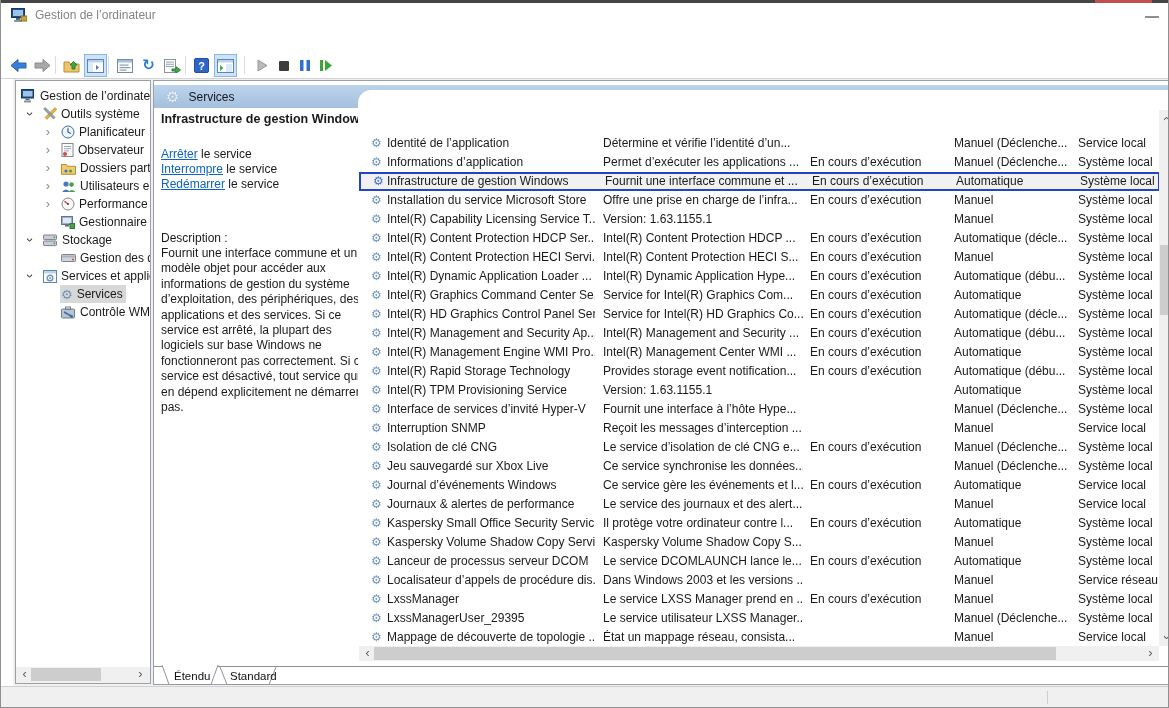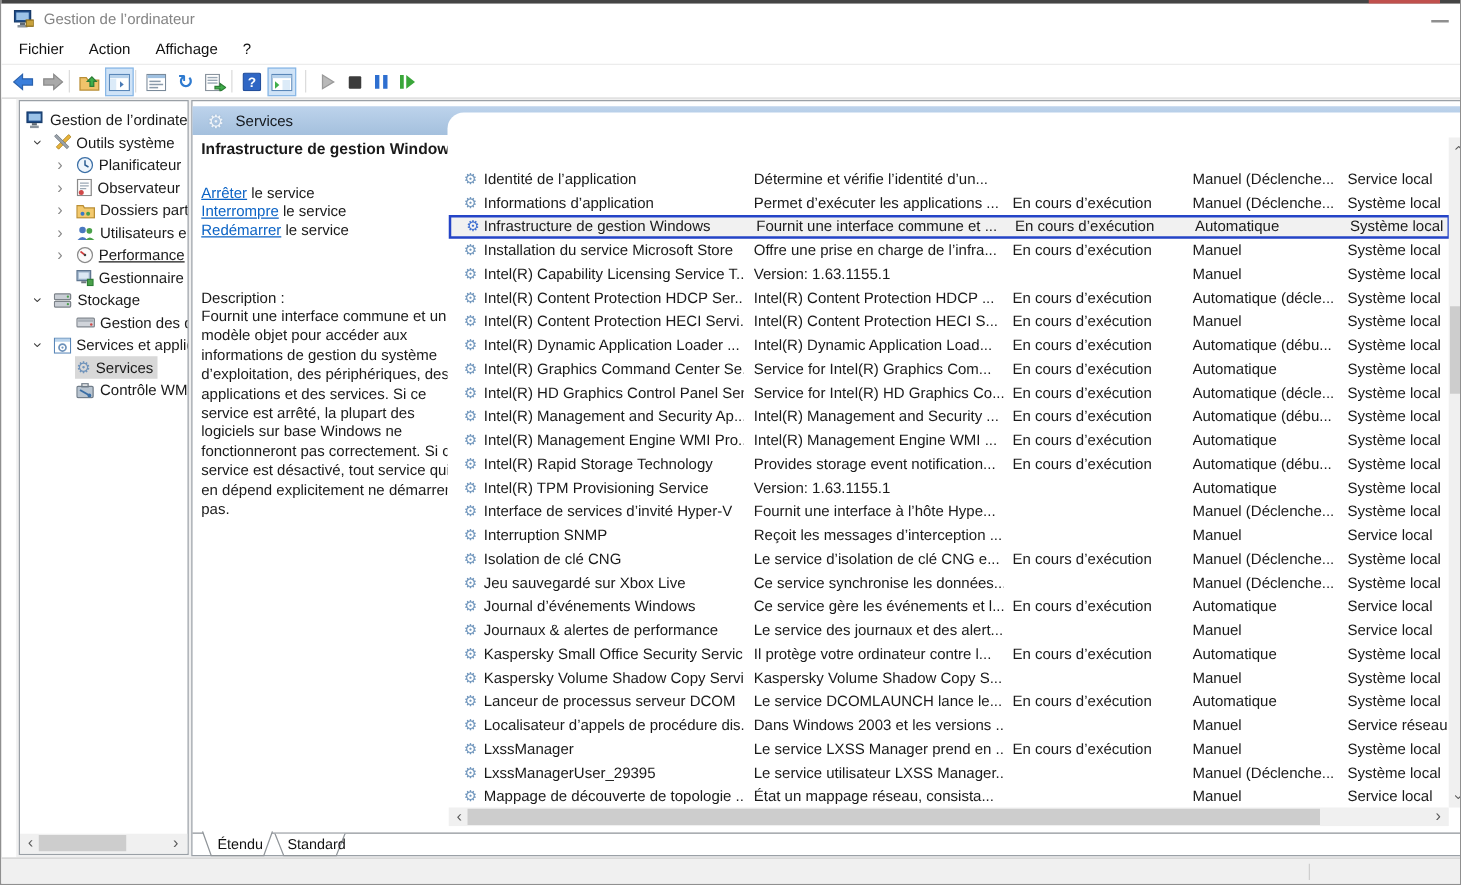--- a/index.html
+++ b/index.html
@@ -109,21 +109,20 @@
         <rect x="3" y="12" width="8" height="2" fill="#8b949d"></rect>
         <rect x="10" y="8" width="6" height="5" fill="#c8a23c" stroke="#8d6f1f"></rect>
       </svg>
     </span>
     <span class="title-text">Gestion de l’ordinateur</span>
     <span class="minimize">
         <span class="dash"></span>
       </span>
   </div>
 
-  <div class="menubar" id="menubar"><span class="menu-item">Fichier</span><span class="menu-item">Action</span><span class="menu-item">Affichage</span><span class="menu-item">?</span></div>
 
   <div class="toolbar" id="toolbar">
       <div class="tbtn" style="left: 6px;">
         <span class="icon">
           <svg width="17" height="15" viewBox="0 0 17 15">
             <path d="M1,7.5 L8,1.5 V5 H16 V10 H8 V13.5 Z" fill="#3a7edb" stroke="#2b62ad"></path>
           </svg>
         </span>
       </div>
       <div class="tbtn" style="left: 30px;">
@@ -310,21 +309,21 @@
                   <path d="M1,12 q4,-5 8,0 z" fill="#4a78c0"></path>
                   <circle cx="10.5" cy="4.6" r="2.3" fill="#4aa04a"></circle>
                   <path d="M7.5,12 q3.2,-4.2 7,0 z" fill="#4aa04a"></path>
                 </svg>
               </span>
               <span class="tlabel">Utilisateurs e</span>
             </span>
           </div>
           <div class="tree-row">
             <span class="chev" style="left: 26px;">›</span>
-            <span class="tgrp" style="left: 44px; text-decoration: underline;">
+            <span class="tgrp" style="left: 44px;">
               <span class="icon">
                 <svg width="14" height="14" viewBox="0 0 14 14">
                   <circle cx="7" cy="7" r="6" fill="#fbfbfb" stroke="#8a8a8a"></circle>
                   <path d="M7,7 L3.4,4.2" stroke="#d04040" stroke-width="1.3"></path>
                   <circle cx="7" cy="7" r="1" fill="#444"></circle>
                 </svg>
               </span>
               <span class="tlabel">Performance</span>
             </span>
           </div>
@@ -482,21 +481,21 @@
               <span class="gear">⚙</span>
               <span class="c-name">Intel(R) Content Protection HECI Servi...</span>
               <span class="c-desc">Intel(R) Content Protection HECI S...</span>
               <span class="c-etat">En cours d’exécution</span>
               <span class="c-type">Manuel</span>
               <span class="c-sess">Système local</span>
             </div>
             <div class="lrow">
               <span class="gear">⚙</span>
               <span class="c-name">Intel(R) Dynamic Application Loader ...</span>
-              <span class="c-desc">Intel(R) Dynamic Application Load...</span>
+              <span class="c-desc">Intel(R) Dynamic Application Hype...</span>
               <span class="c-etat">En cours d’exécution</span>
               <span class="c-type">Automatique (débu...</span>
               <span class="c-sess">Système local</span>
             </div>
             <div class="lrow">
               <span class="gear">⚙</span>
               <span class="c-name">Intel(R) Graphics Command Center Se...</span>
               <span class="c-desc">Service for Intel(R) Graphics Com...</span>
               <span class="c-etat">En cours d’exécution</span>
               <span class="c-type">Automatique</span>
@@ -514,21 +513,21 @@
               <span class="gear">⚙</span>
               <span class="c-name">Intel(R) Management and Security Ap...</span>
               <span class="c-desc">Intel(R) Management and Security ...</span>
               <span class="c-etat">En cours d’exécution</span>
               <span class="c-type">Automatique (débu...</span>
               <span class="c-sess">Système local</span>
             </div>
             <div class="lrow">
               <span class="gear">⚙</span>
               <span class="c-name">Intel(R) Management Engine WMI Pro...</span>
-              <span class="c-desc">Intel(R) Management Engine WMI ...</span>
+              <span class="c-desc">Intel(R) Management Center WMI ...</span>
               <span class="c-etat">En cours d’exécution</span>
               <span class="c-type">Automatique</span>
               <span class="c-sess">Système local</span>
             </div>
             <div class="lrow">
               <span class="gear">⚙</span>
               <span class="c-name">Intel(R) Rapid Storage Technology</span>
               <span class="c-desc">Provides storage event notification...</span>
               <span class="c-etat">En cours d’exécution</span>
               <span class="c-type">Automatique (débu...</span>

